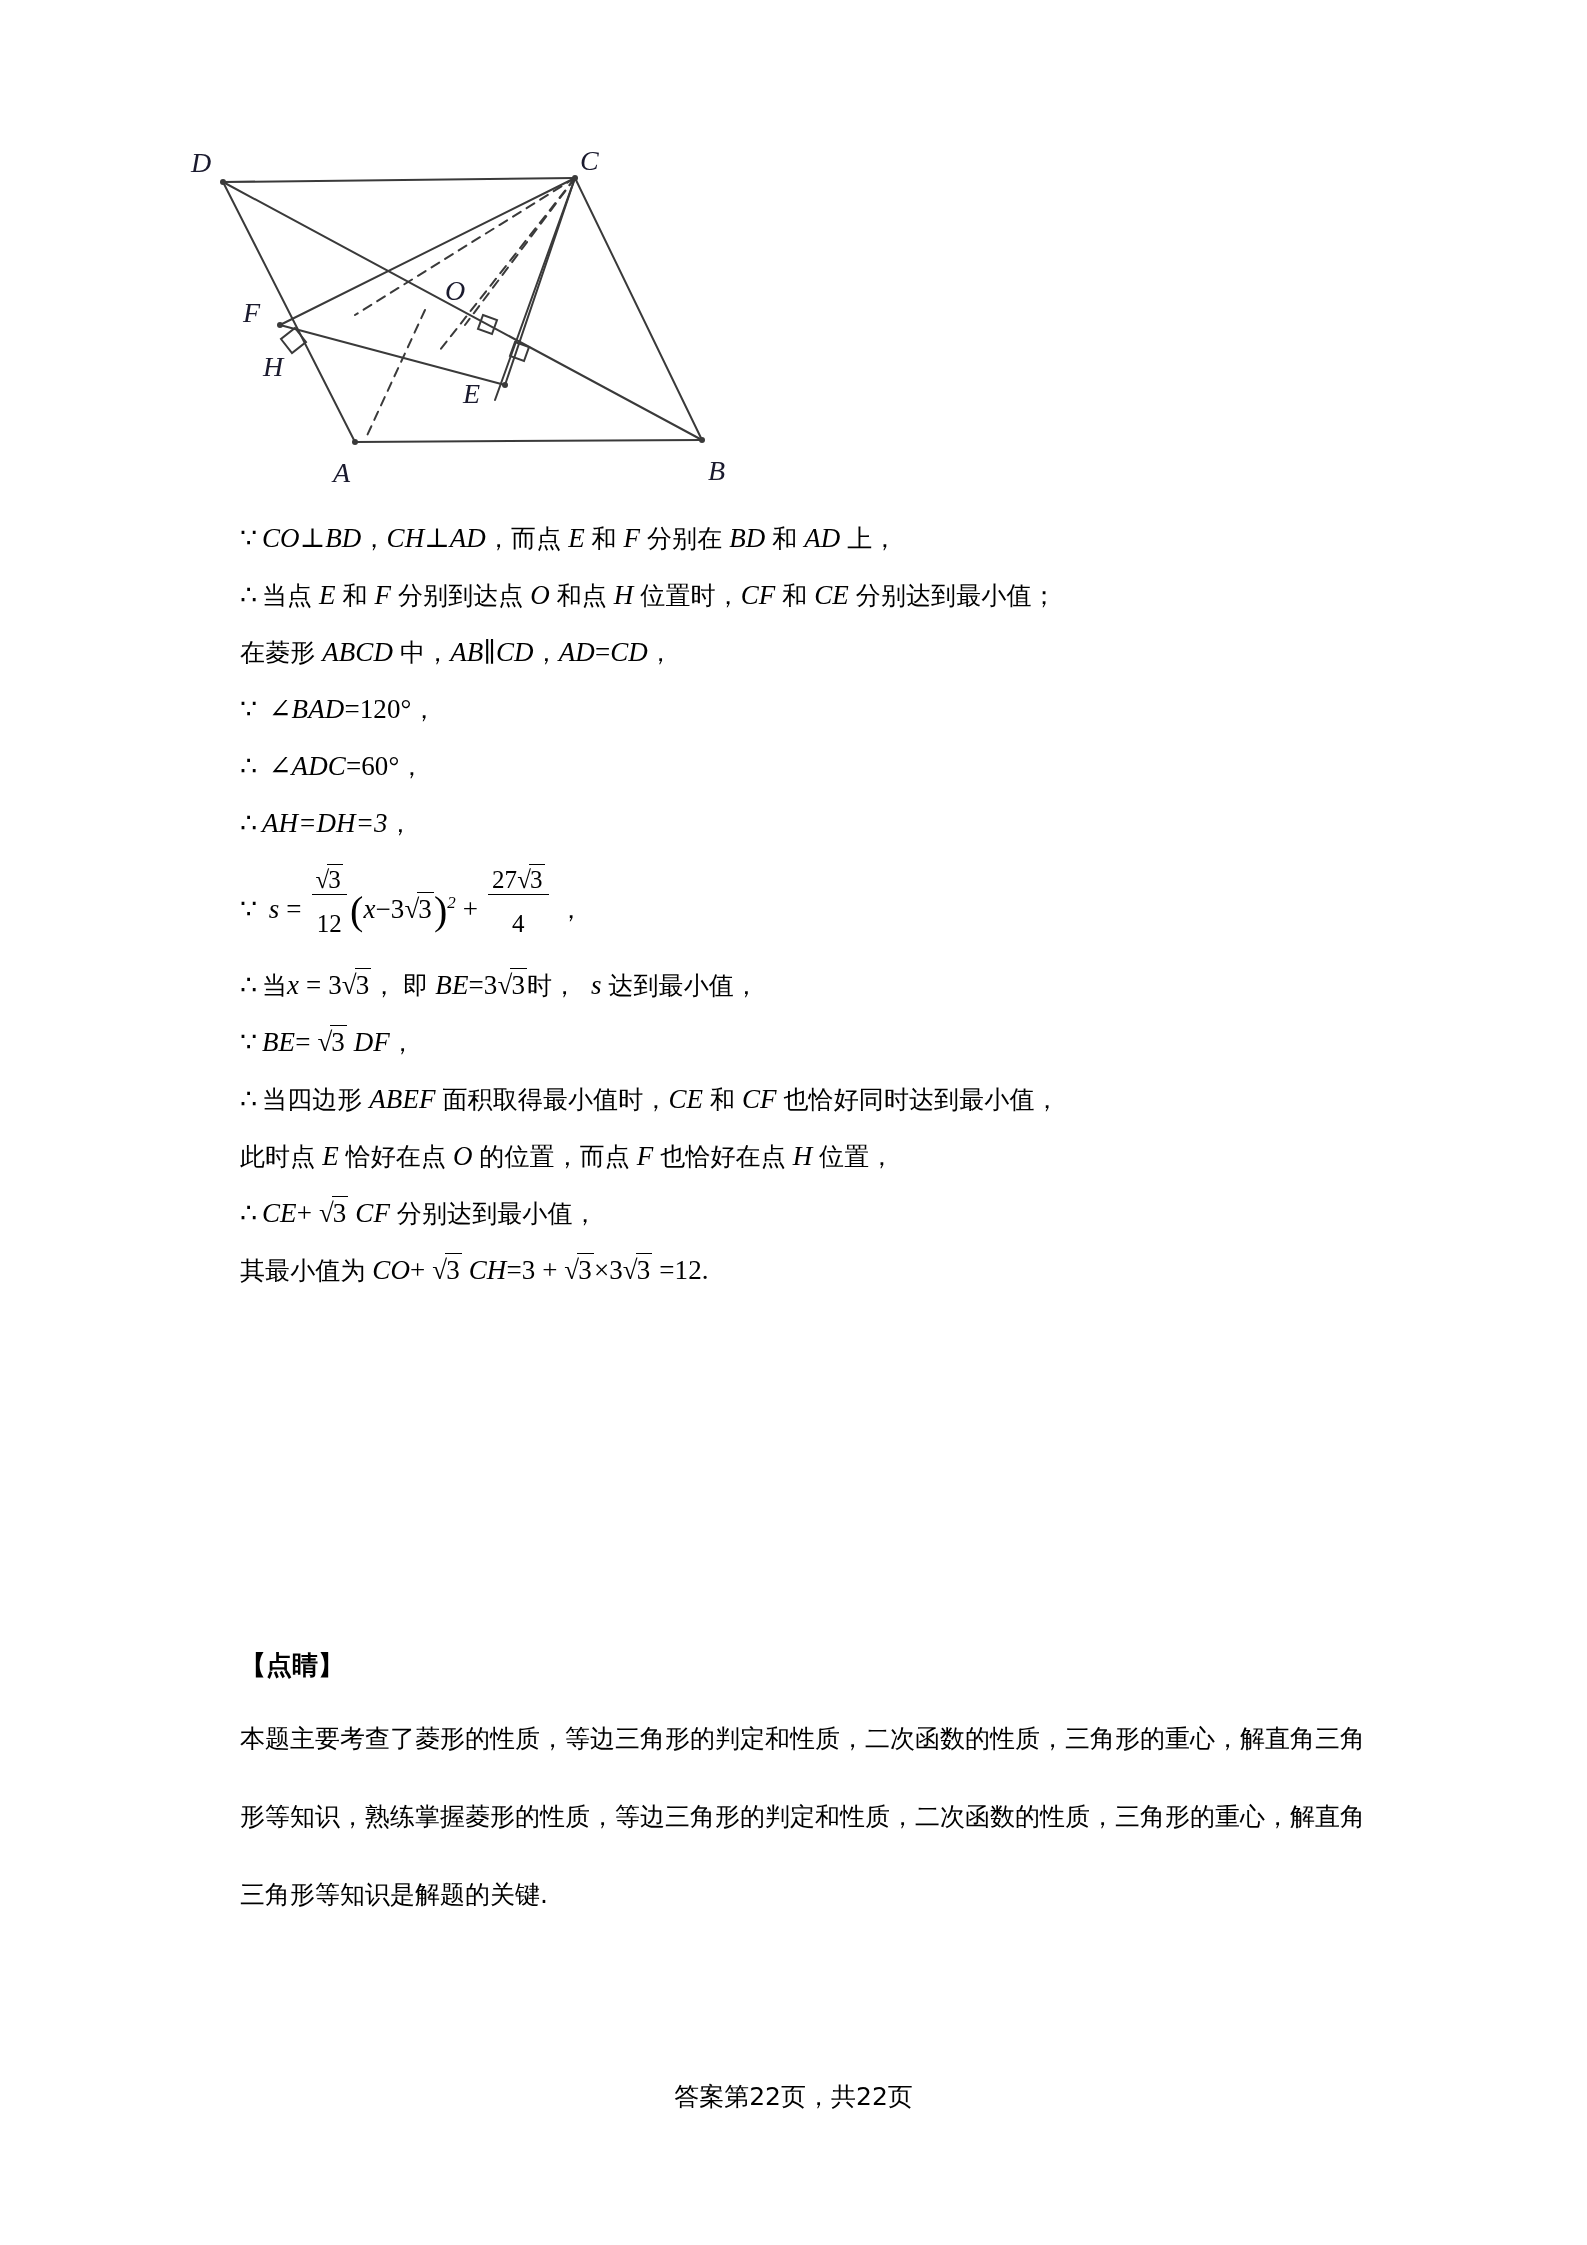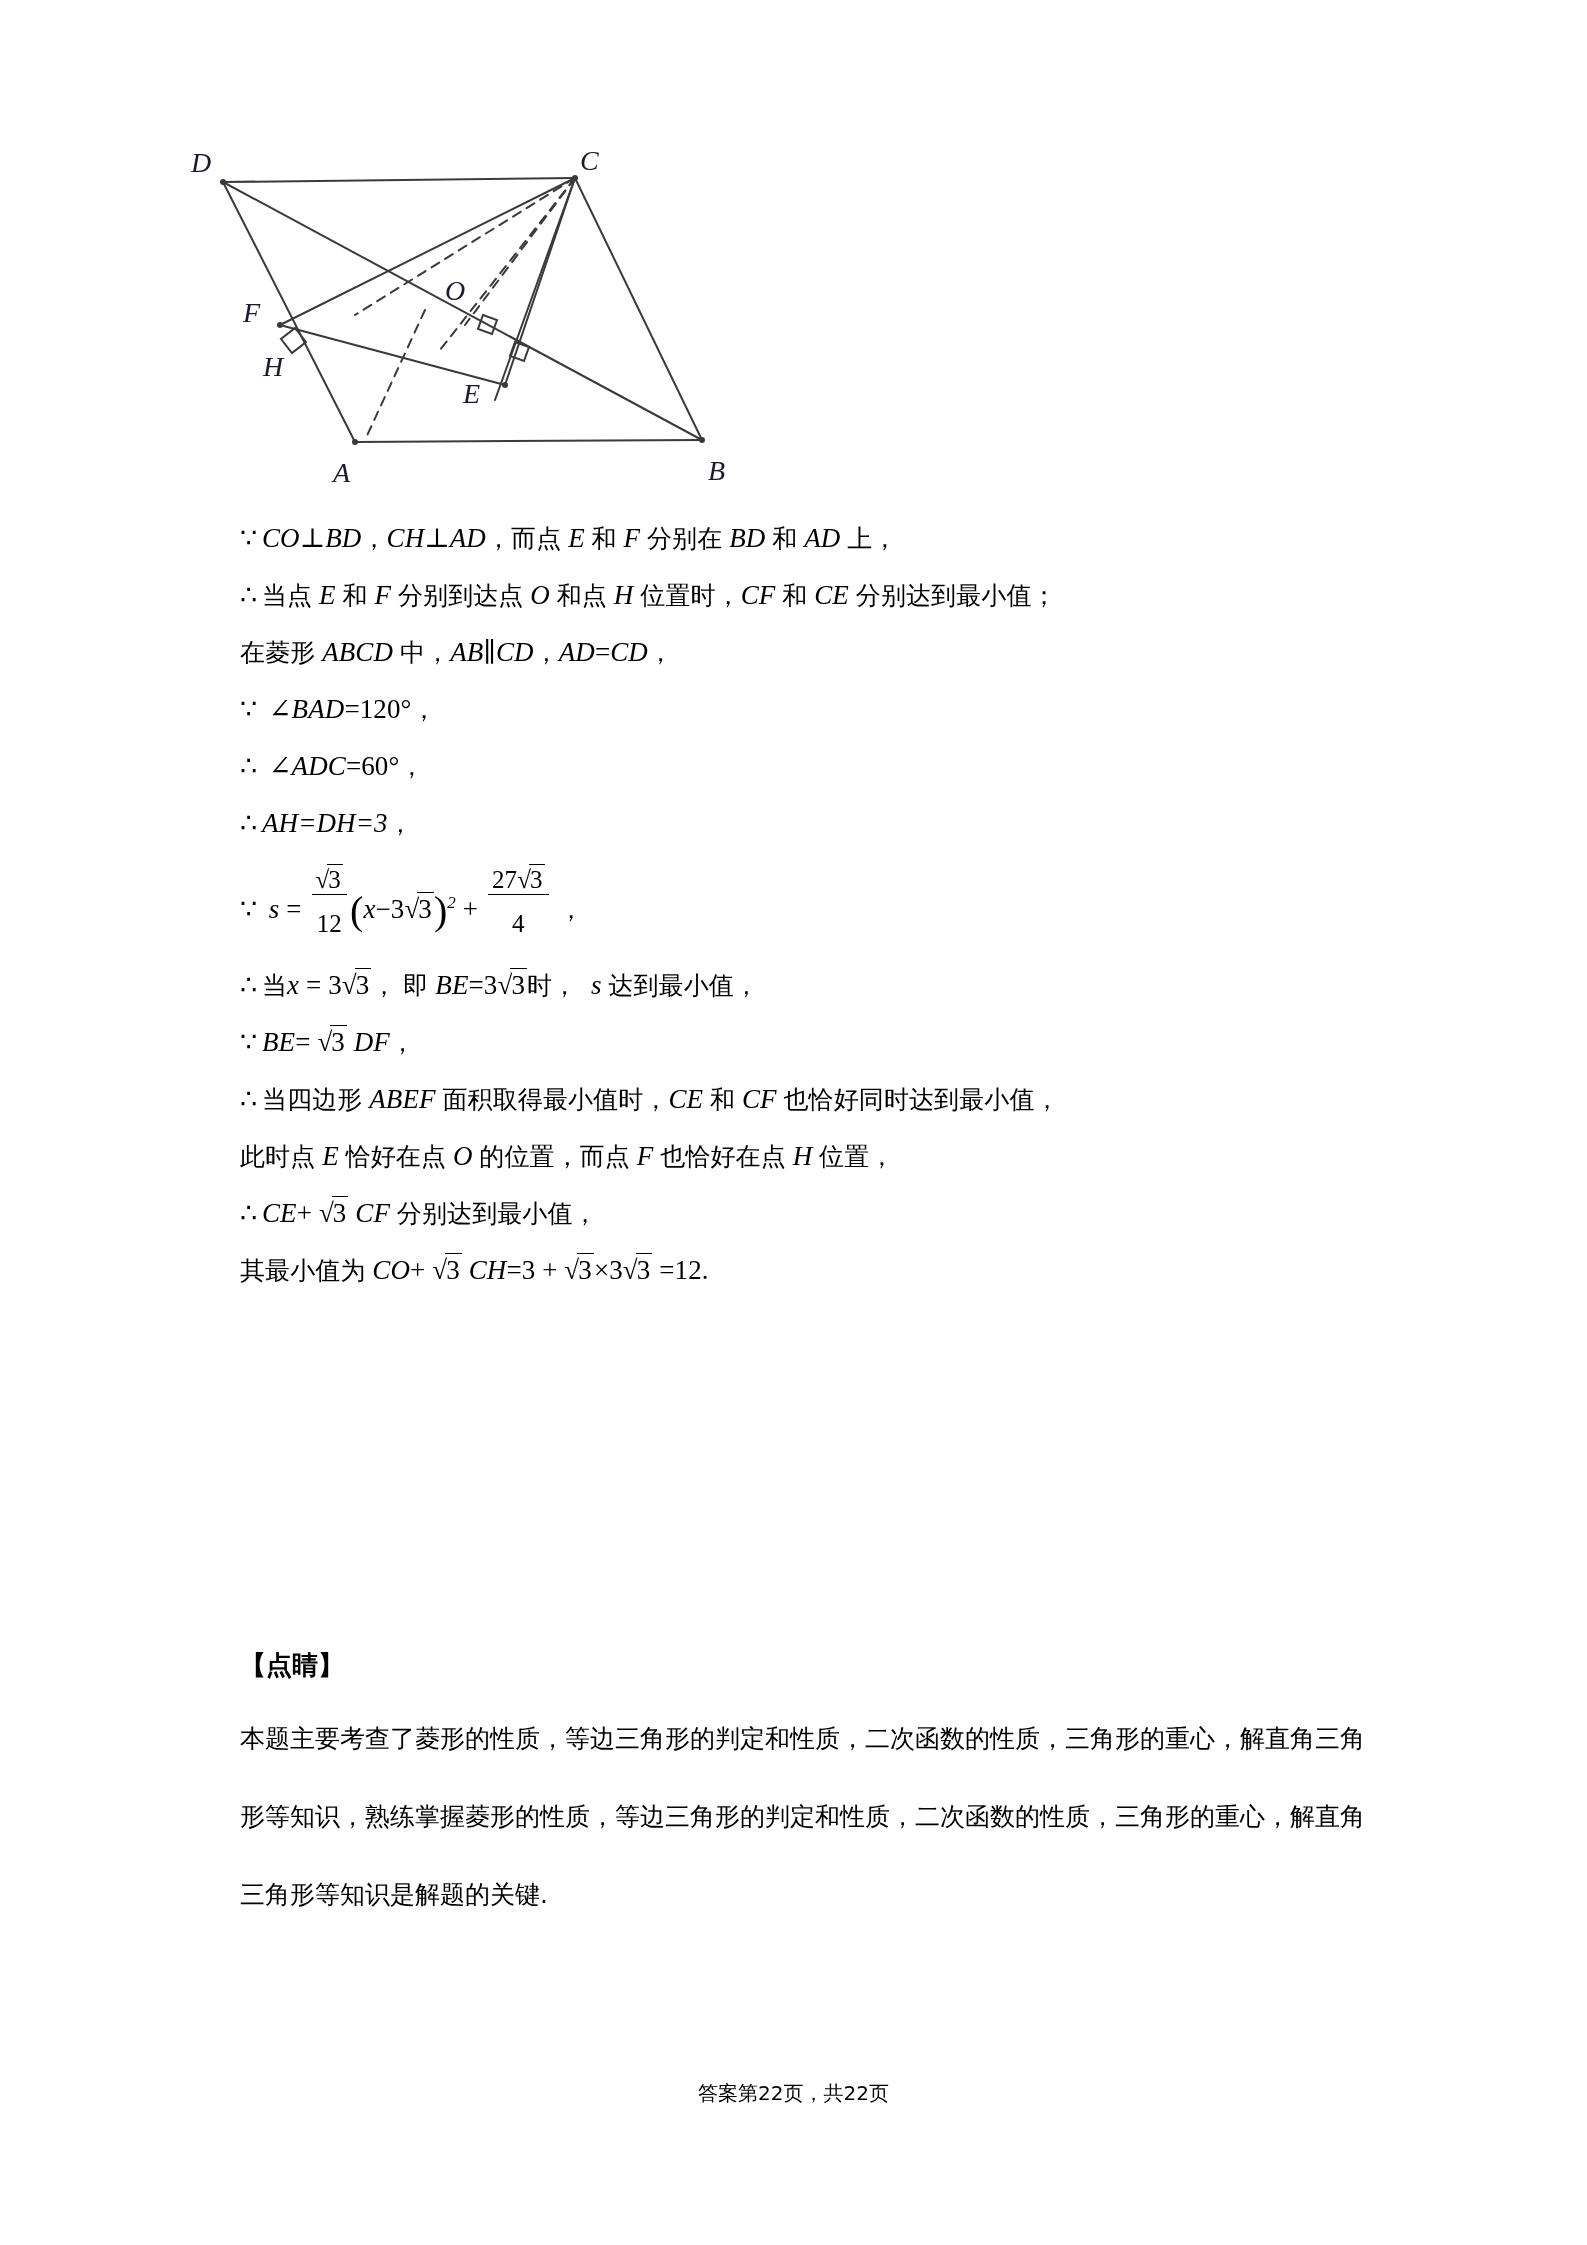--- a/index.html
+++ b/index.html
@@ -84,21 +84,21 @@
     line-height:78px;
     text-align:justify;
   }
 
   
   .footer {
     position:absolute;
     left:0; top:2080px; width:1587px;
     text-align:center;
     font-family:"DejaVu Sans","Liberation Sans",sans-serif;
-    font-size:20px;
+    font-size:25px;
   }
 </style>
 </head>
 <body>
 
 <div class="page">
 
   <div class="figure-wrap">
     <svg width="640" height="350" viewBox="0 0 640 350" xmlns="http://www.w3.org/2000/svg">
       <g stroke="#3a3a3a" stroke-width="2" fill="none" stroke-linecap="round">

